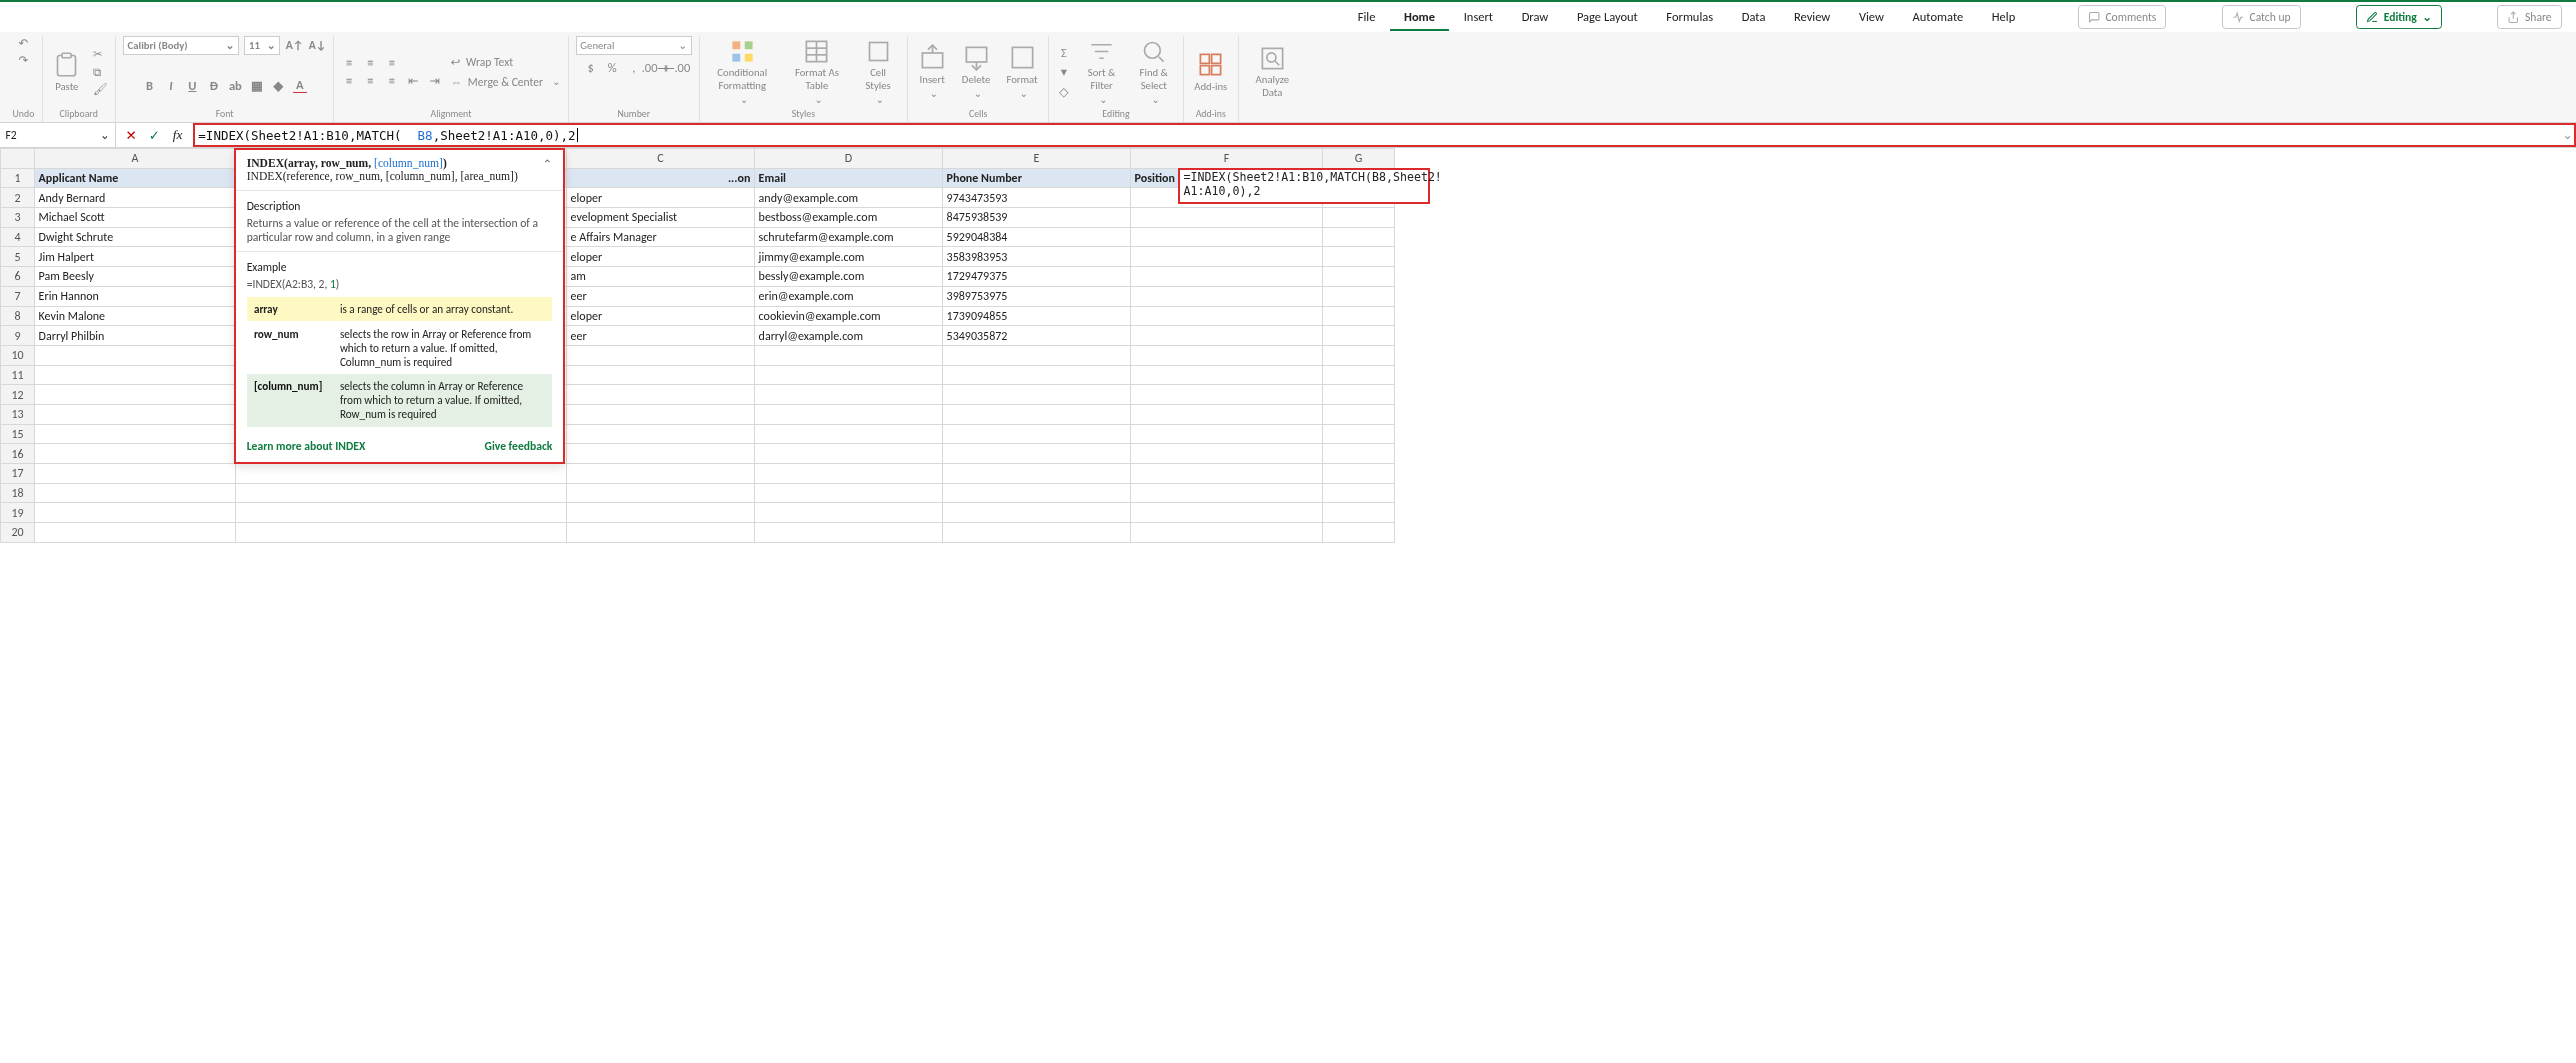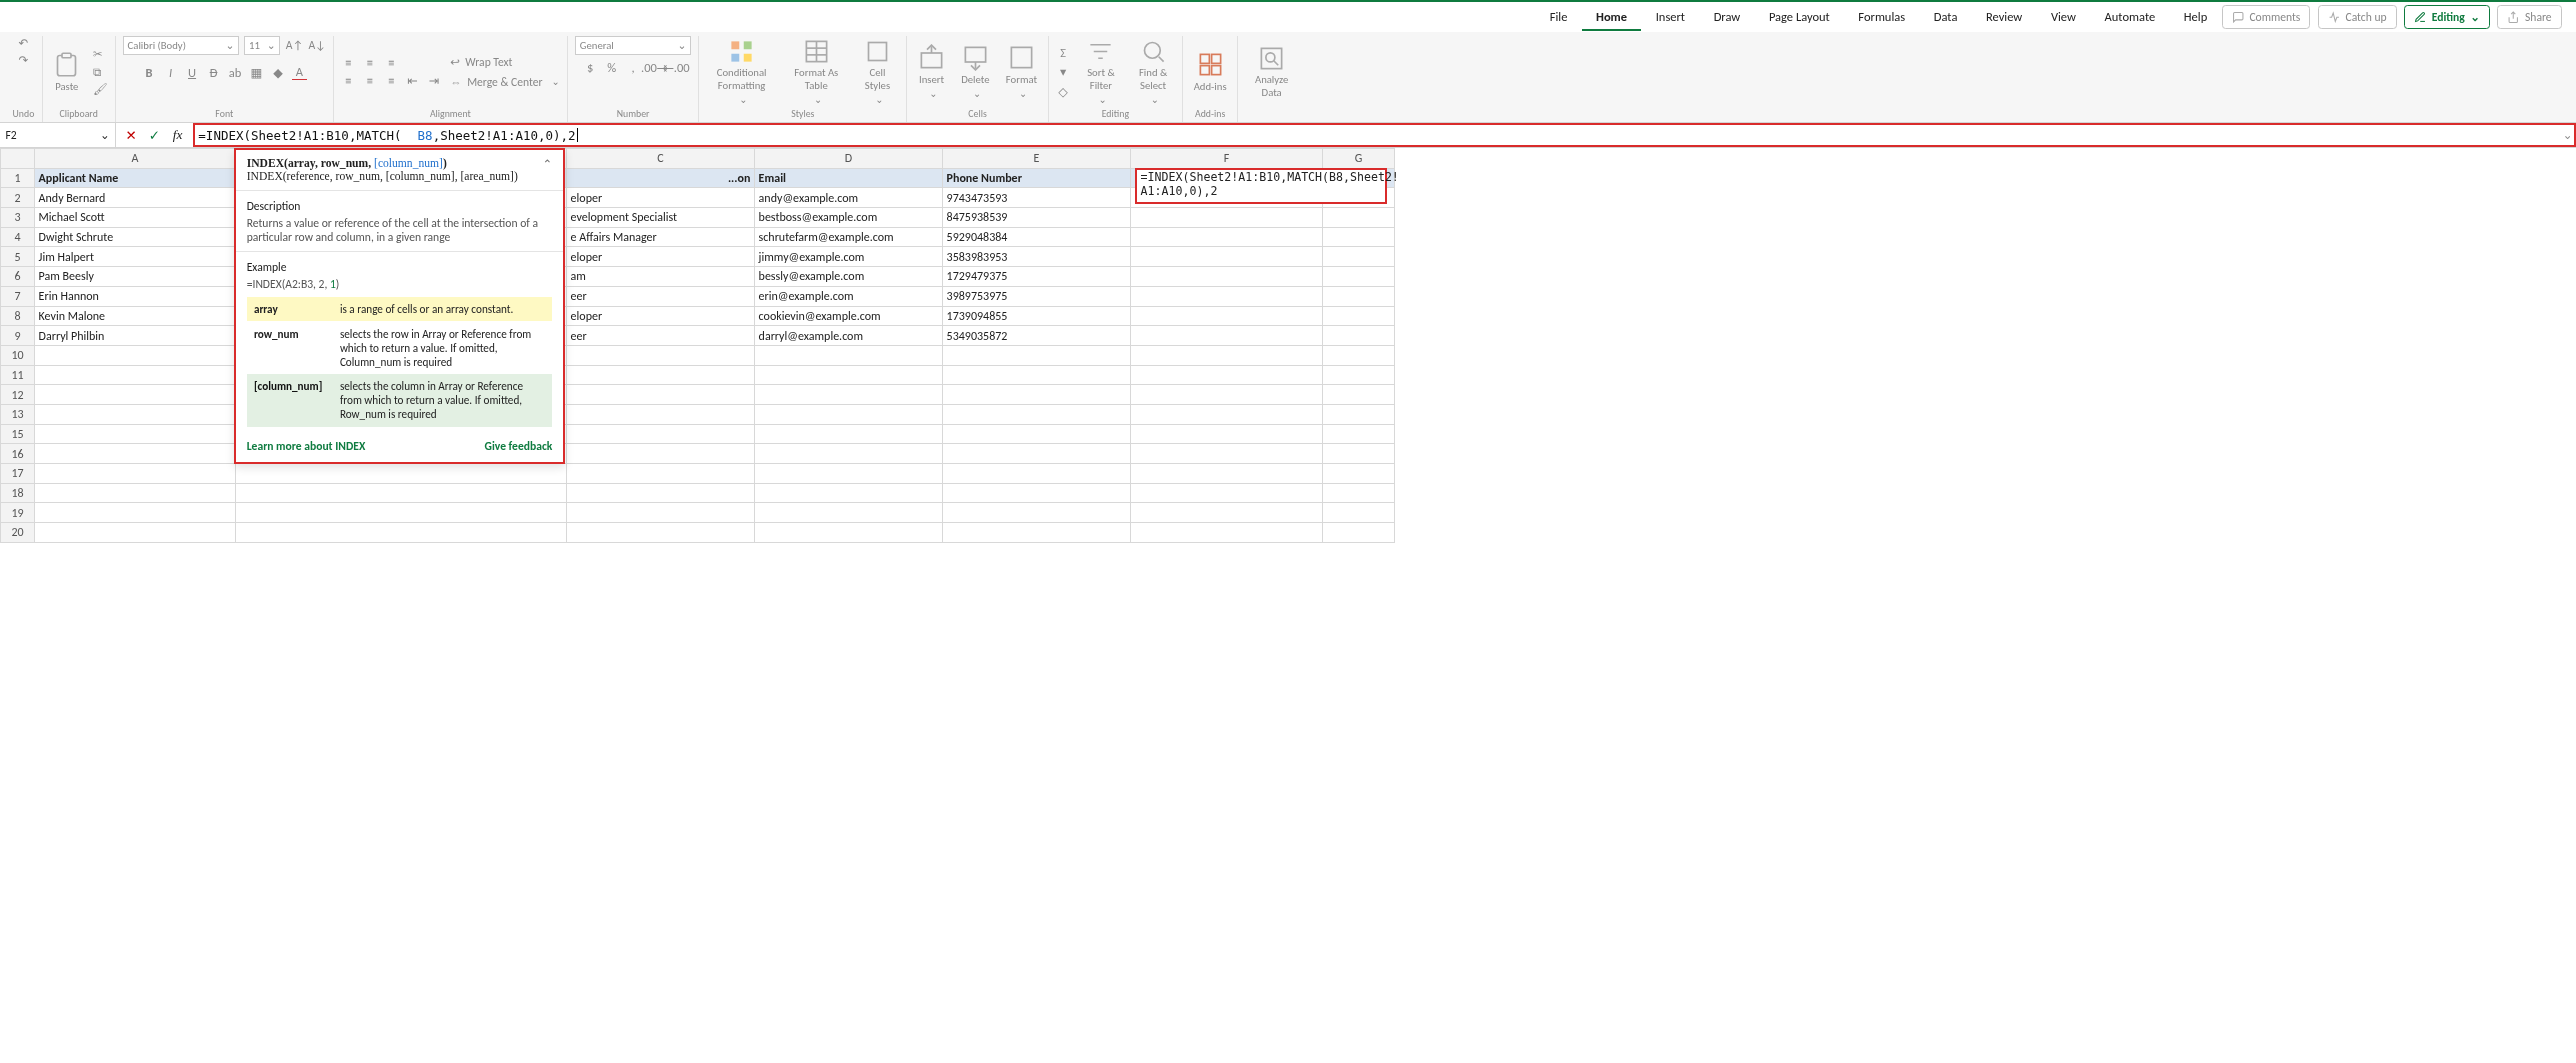--- a/index.html
+++ b/index.html
@@ -4,21 +4,21 @@
 <style>
   * { box-sizing: border-box; margin: 0; padding: 0; }
   body { font-family: "Segoe UI", Calibri, Arial, sans-serif; font-size: 11.6px; color: #222; background: #fff; overflow: hidden; }
 
   
   .menubar { height: 32px; border-top: 2.7px solid #0f7b3f; display:flex; align-items:center; padding: 0 9px; justify-content:flex-end;}
   .menubar-left { display:flex; }
   .menu-item { padding: 5.4px 14.3px; font-size: 12.5px; cursor:pointer; }
   .menu-item.active { font-weight:600; border-bottom:2.7px solid #0f7b3f; }
   .menubar-right { display:flex; gap:7.2px; padding-right:5.4px;}
-  .rbtn { border:0.9px solid #c6c6c6; border-radius:3.6px; padding:3.6px 9px; display:flex; align-items:center; gap:5.4px; color:#888; font-size:11.6px;}
+  .rbtn { border:0.9px solid #c6c6c6; border-radius:3.6px; padding:3.6px 9px; display:flex; align-items:center; gap:5.4px; color:#888; font-size:11.6px;margin-left:48px;}
   .rbtn.editing { color:#0f7b3f; border-color:#0f7b3f; font-weight:600;}
   .rbtn svg { width:12.5px; height:12.5px; }
 
   
   .ribbon { height:91px; background:#f6f6f6; border-bottom:0.9px solid #d4d4d4; display:flex; align-items:stretch; padding: 3.6px 5.4px 0 5.4px; color:#888;}
   .rgroup { display:flex; flex-direction:column; justify-content:space-between; align-items:center; padding:0 7.2px; border-right:0.9px solid #e0e0e0;}
   .rgroup:last-child{border-right:none;}
   .rgroup-body { display:flex; align-items:center; gap:9px; flex:1;}
   .rgroup-label { font-size:9.8px; color:#8a8a8a; padding-bottom:1.8px;}
   .bigbtn { display:flex; flex-direction:column; align-items:center; gap:1.8px; font-size:10.7px; padding:1.8px 3.6px;}
@@ -146,21 +146,21 @@
       <div class="col">
         <span>✂</span>
         <span>⧉</span>
         <span>🖌</span>
       </div>
     </div>
     <div class="rgroup-label">Clipboard</div>
   </div>
 
   <div class="rgroup">
-    <div class="rgroup-body col" style="gap:10px;">
+    <div class="rgroup-body col" style="gap:23px;font-weight:bold;">
       <div class="row">
         <div class="selectlike fontname">
             <span>Calibri (Body)</span>
             <span>⌄</span>
           </div>
         <div class="selectlike fontsize">
             <span>11</span>
             <span>⌄</span>
           </div>
         <span>A↑</span>
@@ -628,19 +628,19 @@
         </tr>
       </tbody>
         </table>
     </div>
     <div class="tt-footer">
       <a href="#">Learn more about INDEX</a>
       <a href="#">Give feedback</a>
     </div>
   </div>
 
-  <div class="f2-cell-overlay" style="left:1135px; top:19.7px; width:252px; height:36px;">
+  <div class="f2-cell-overlay" style="left:1178px; top:19.7px; width:252px; height:36px;">
     <span>=INDEX(Sheet2!A1:B10,MATCH(B8,Sheet2!</span><br>
     <span>A1:A10,0),2</span>
   </div>
 
 </div>
 
 
 </body></html>

